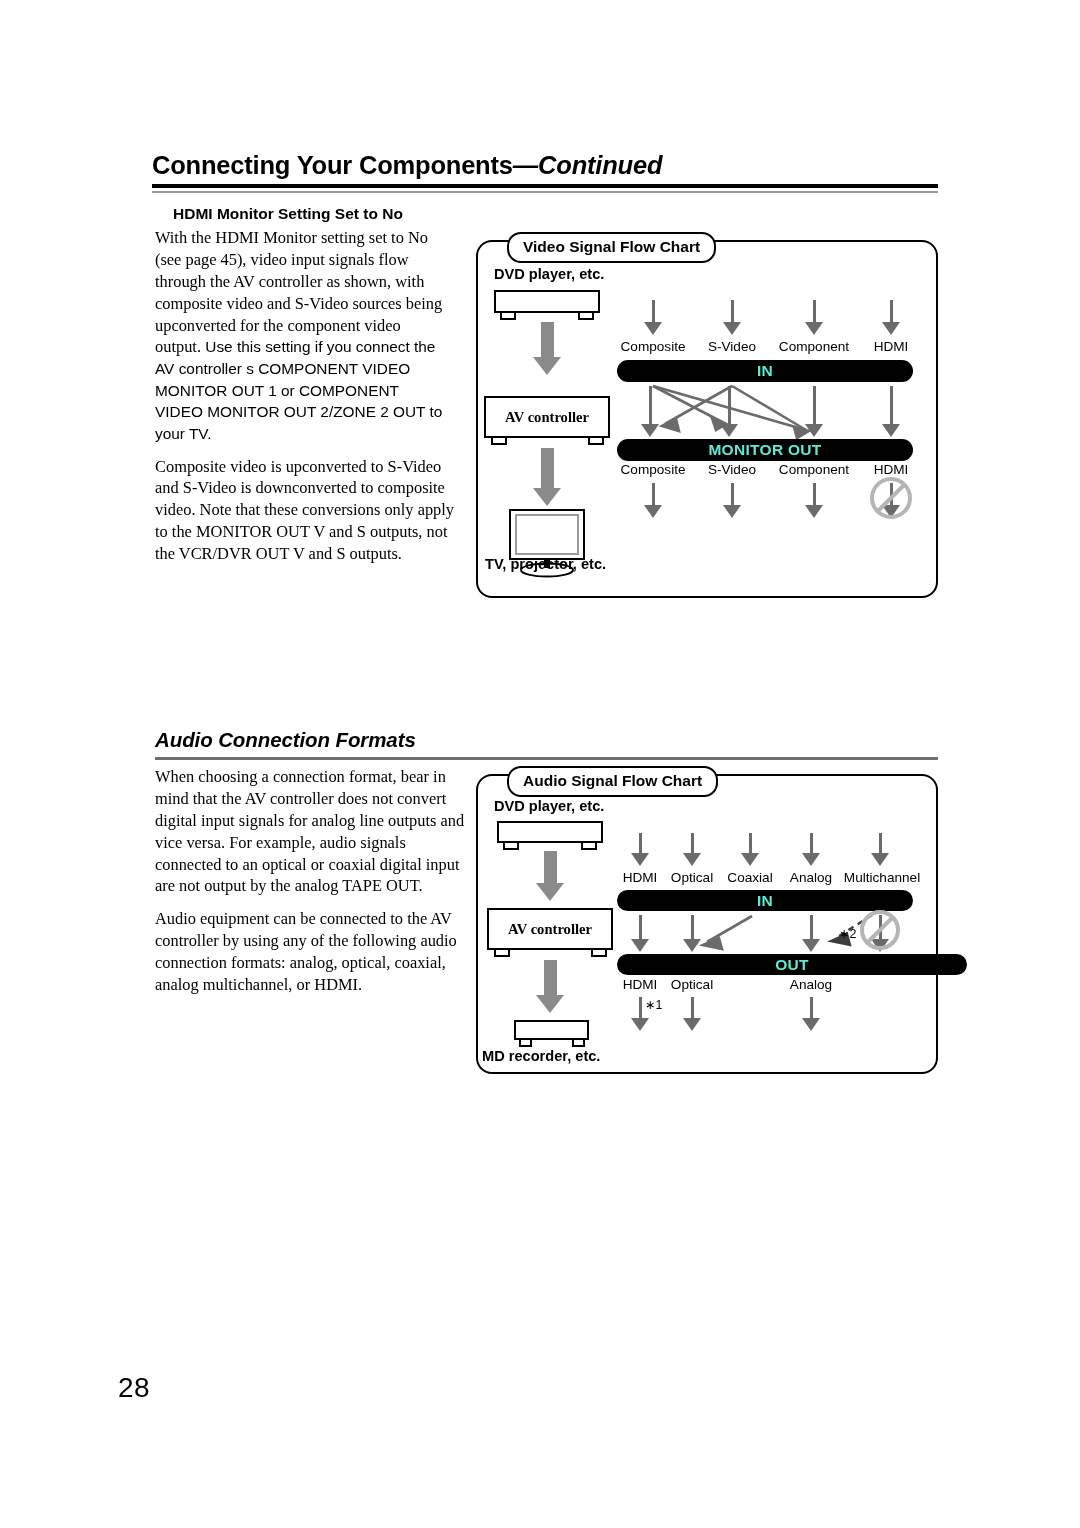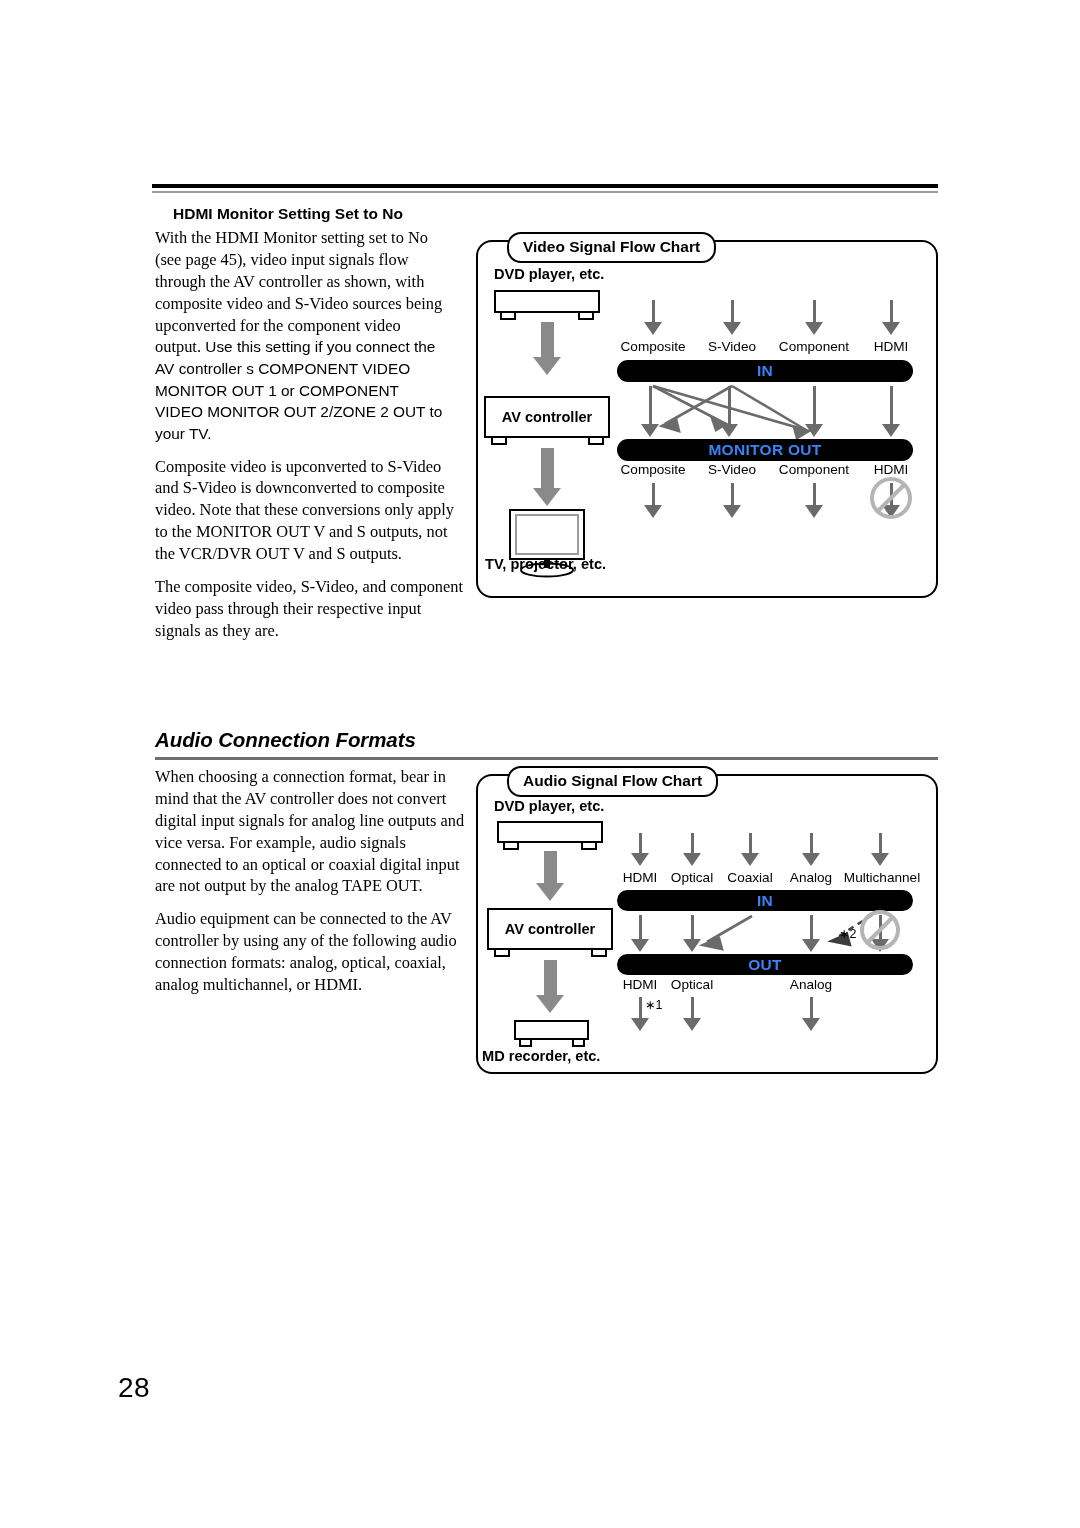--- a/index.html
+++ b/index.html
@@ -155,21 +155,21 @@
     border: 2.2px solid #000;
     border-top: none;
     background: #fff;
     height: 7px;
     width: 16px;
   }
   .dev-box.tall {
     display: flex;
     align-items: center;
     justify-content: center;
-    font-family: Liberation Sans, sans-serif;
+    font-family: Liberation Serif, serif;
     font-weight: bold;
     font-size: 14.6px;
   }
 
   
   .tv-outer {
     position: absolute;
     box-sizing: border-box;
     border: 2.2px solid #000;
     background: #fff;
@@ -183,21 +183,21 @@
   .tv-neck {
     position: absolute;
     background: #000;
   }
 
   
   .bar {
     position: absolute;
     background: #000;
     border-radius: 999px;
-    color: #3b82f6;
+    color: #5eead4;
     font-family: "Liberation Sans", sans-serif;
     font-weight: bold;
     font-size: 15.5px;
     display: flex;
     align-items: center;
     justify-content: center;
     letter-spacing: 0.3px;
   }
 
   
@@ -296,28 +296,30 @@
     font-size: 28px;
     font-weight: normal;
     letter-spacing: 0.5px;
   }
 </style>
 </head>
 <body>
 
 <div class="page">
 
+  <div class="chapter-head">
+    <div class="title"><span>Connecting Your Components</span><span class="cont">—Continued</span></div>
+  </div>
   <div class="rule-thick"></div>
   <div class="rule-thin"></div>
 
   <div class="col-left" style="top:205px;">
     <div class="sub-head">HDMI Monitor Setting Set to No</div>
     <div class="mixedpara"><span class="serifpart">With the HDMI Monitor setting set to No (see page 45), video input signals flow through the AV controller as shown, with composite video and S-Video sources being upconverted for the component video output.</span><span class="sanspart"> Use this setting if you connect the AV controller s COMPONENT VIDEO MONITOR OUT 1 or COMPONENT VIDEO MONITOR OUT 2/ZONE 2 OUT to your TV.</span></div>
     <p class="body">Composite video is upconverted to S-Video and S-Video is downconverted to composite video. Note that these conversions only apply to the MONITOR OUT V and S outputs, not the VCR/DVR OUT V and S outputs.</p>
-    <p class="body">The composite video, S-Video, and component video pass through their respective input signals as they are.</p>
   </div>
 
   <div class="panel" id="video-panel" style="left:476px; top:240px; width:462px; height:358px;">
   </div>
   <div class="panel-legend" style="left:507px; top:232px;">Video Signal Flow Chart</div>
 
   <div class="dev-label" style="left:494px; top:266px;">DVD player, etc.</div>
   <div class="dev-box" style="left:494px; top:290px; width:106px; height:23px;"></div>
   <div class="dev-foot" style="left:500px; top:313px;"></div>
   <div class="dev-foot" style="left:578px; top:313px;"></div>
@@ -524,21 +526,21 @@
       <line x1="872" y1="915" x2="836" y2="938" stroke-dasharray="6,5"></line>
       <polygon points="831,941 847,934 850,945"></polygon>
     </g>
 
     <circle cx="880" cy="930" r="18" fill="none" stroke="#b5b5b5" stroke-width="4"></circle>
     <line x1="868" y1="942" x2="892" y2="918" stroke="#b5b5b5" stroke-width="4"></line>
   </svg>
 
   <div class="noteflag" style="left:839px; top:926px;">∗2</div>
 
-  <div class="bar" style="left:617px; top:954px; width:296px; height:21px;">OUT</div>
+  <div class="bar" style="left:617px; top:954px; width:350px; height:21px;">OUT</div>
 
   <div class="clabel" style="left:640px; top:977px;">HDMI</div>
   <div class="clabel" style="left:692px; top:977px;">Optical</div>
   <div class="clabel" style="left:811px; top:977px;">Analog</div>
 
   <div class="arr" style="left:640px; top:997px;">
     <div class="shaft" style="height:21px;"></div>
       <div class="head" style="top:21px;"></div>
   </div>
   <div class="arr" style="left:692px; top:997px;">

